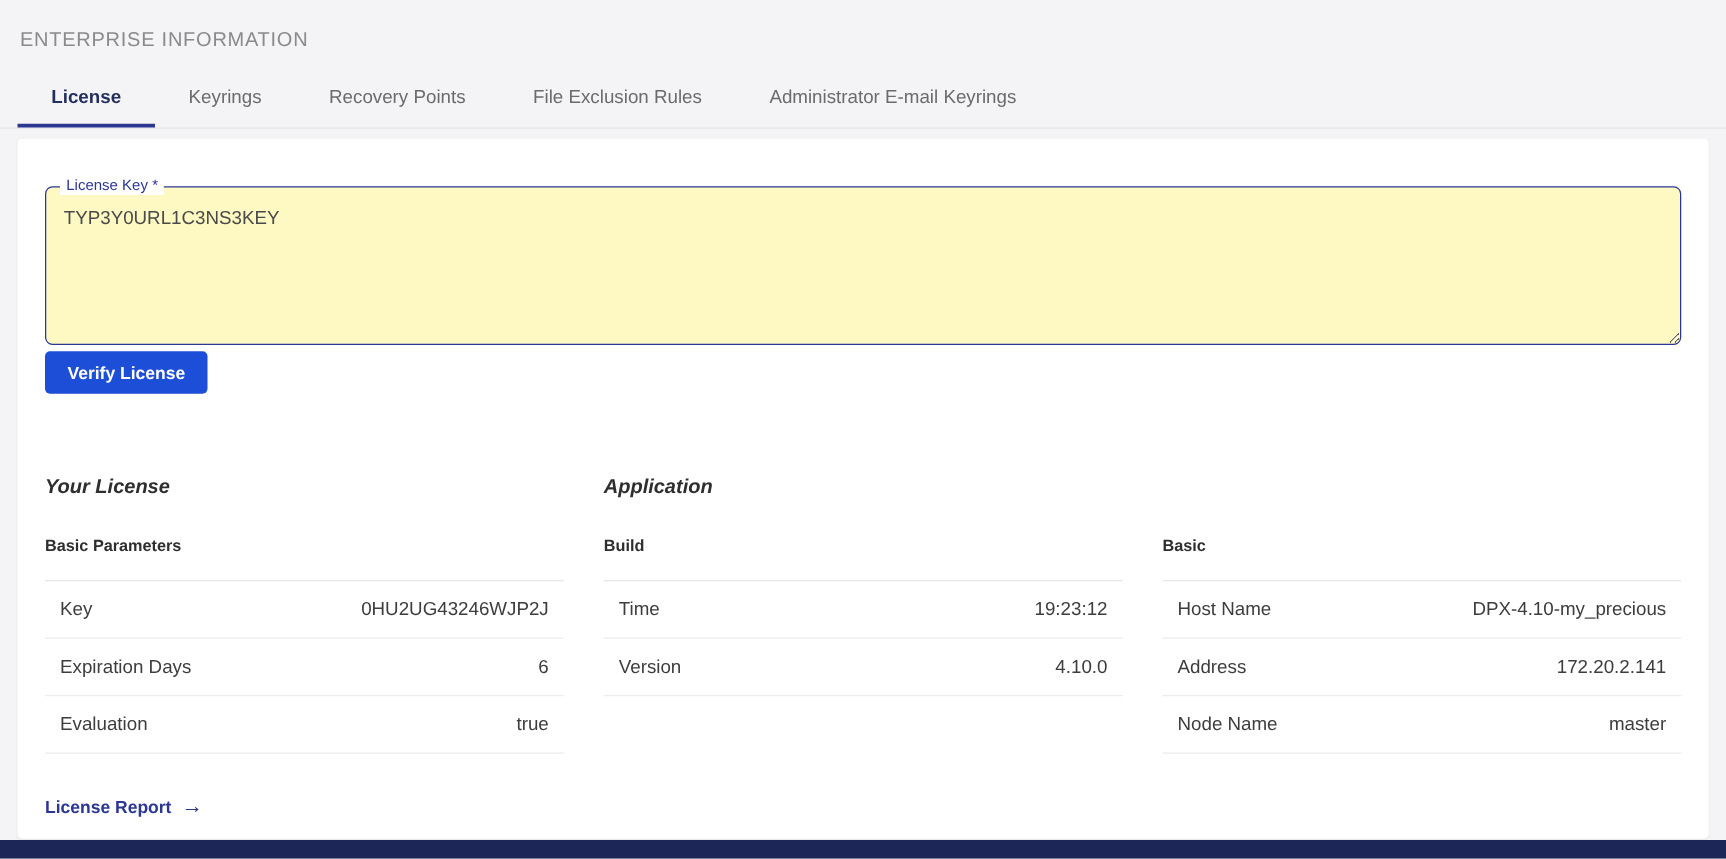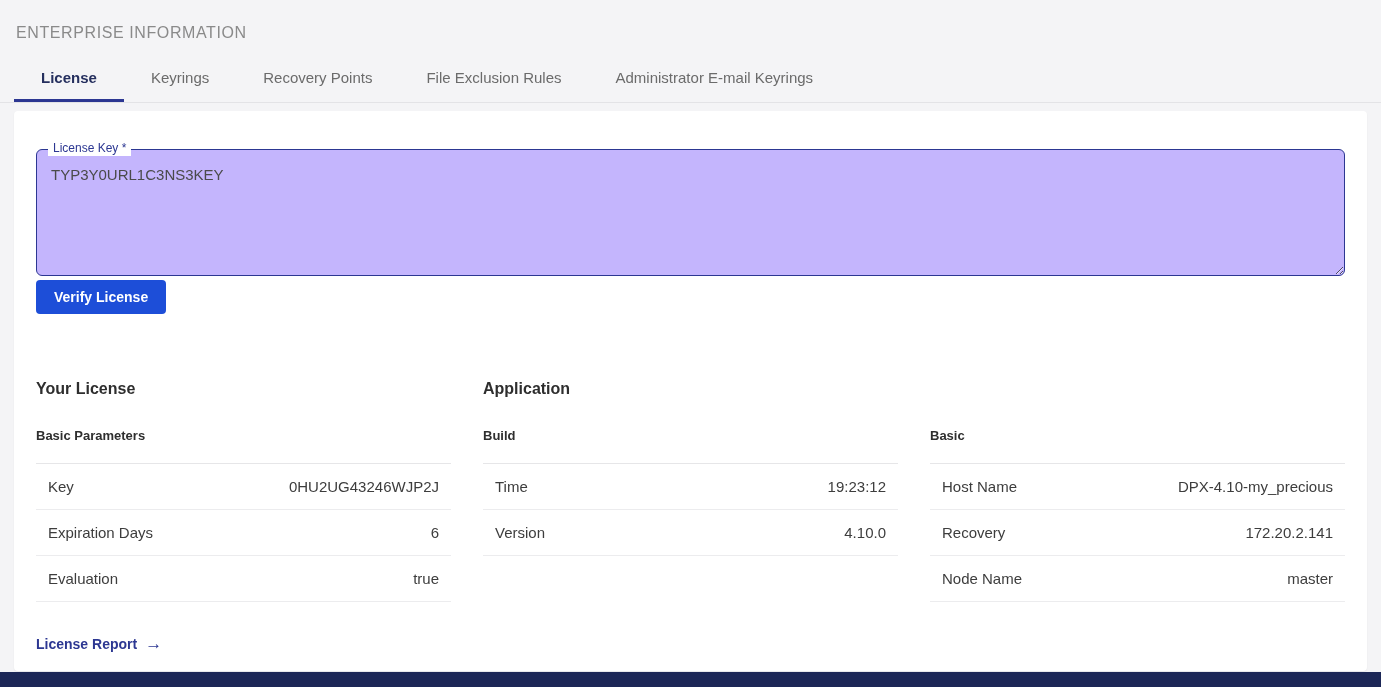--- a/index.html
+++ b/index.html
@@ -68,21 +68,21 @@
     width: 100%;
     height: 127px;
     border: 1px solid #2c3792;
     border-radius: 6px;
     padding: 16px 14px;
     font-family: "Liberation Sans", "DejaVu Sans", sans-serif;
     font-size: 15px;
     color: #4a4a4a;
     resize: both;
     outline: none;
-    background: #c4b5fd;
+    background: #fef9c3;
   }
 
   .verify-btn {
     background: #1d4ed8;
     color: #ffffff;
     border: none;
     border-radius: 4px;
     padding: 9px 18px;
     font-family: "Liberation Sans", "DejaVu Sans", sans-serif;
     font-size: 14px;
@@ -95,20 +95,21 @@
     display: grid;
     grid-template-columns: repeat(3, 1fr);
     column-gap: 32px;
   }
 
   .group-heading {
     font-size: 16px;
     font-weight: 700;
     color: #2e2e2e;
     margin-bottom: 30px;
+    font-style: italic;
   }
 
   .panel-header {
     font-size: 13px;
     font-weight: 700;
     color: #2e2e2e;
     padding-bottom: 20px;
     border-bottom: 1px solid #e6e6e8;
   }
   .row {
@@ -216,21 +217,21 @@
         </div>
       </div>
 
       <div class="panel">
         <div class="panel-header">Basic</div>
         <div class="row">
           <span class="label">Host Name</span>
           <span class="value">DPX-4.10-my_precious</span>
         </div>
         <div class="row">
-          <span class="label">Recovery</span>
+          <span class="label">Address</span>
           <span class="value">172.20.2.141</span>
         </div>
         <div class="row">
           <span class="label">Node Name</span>
           <span class="value">master</span>
         </div>
       </div>
     </div>
 
   </div>

